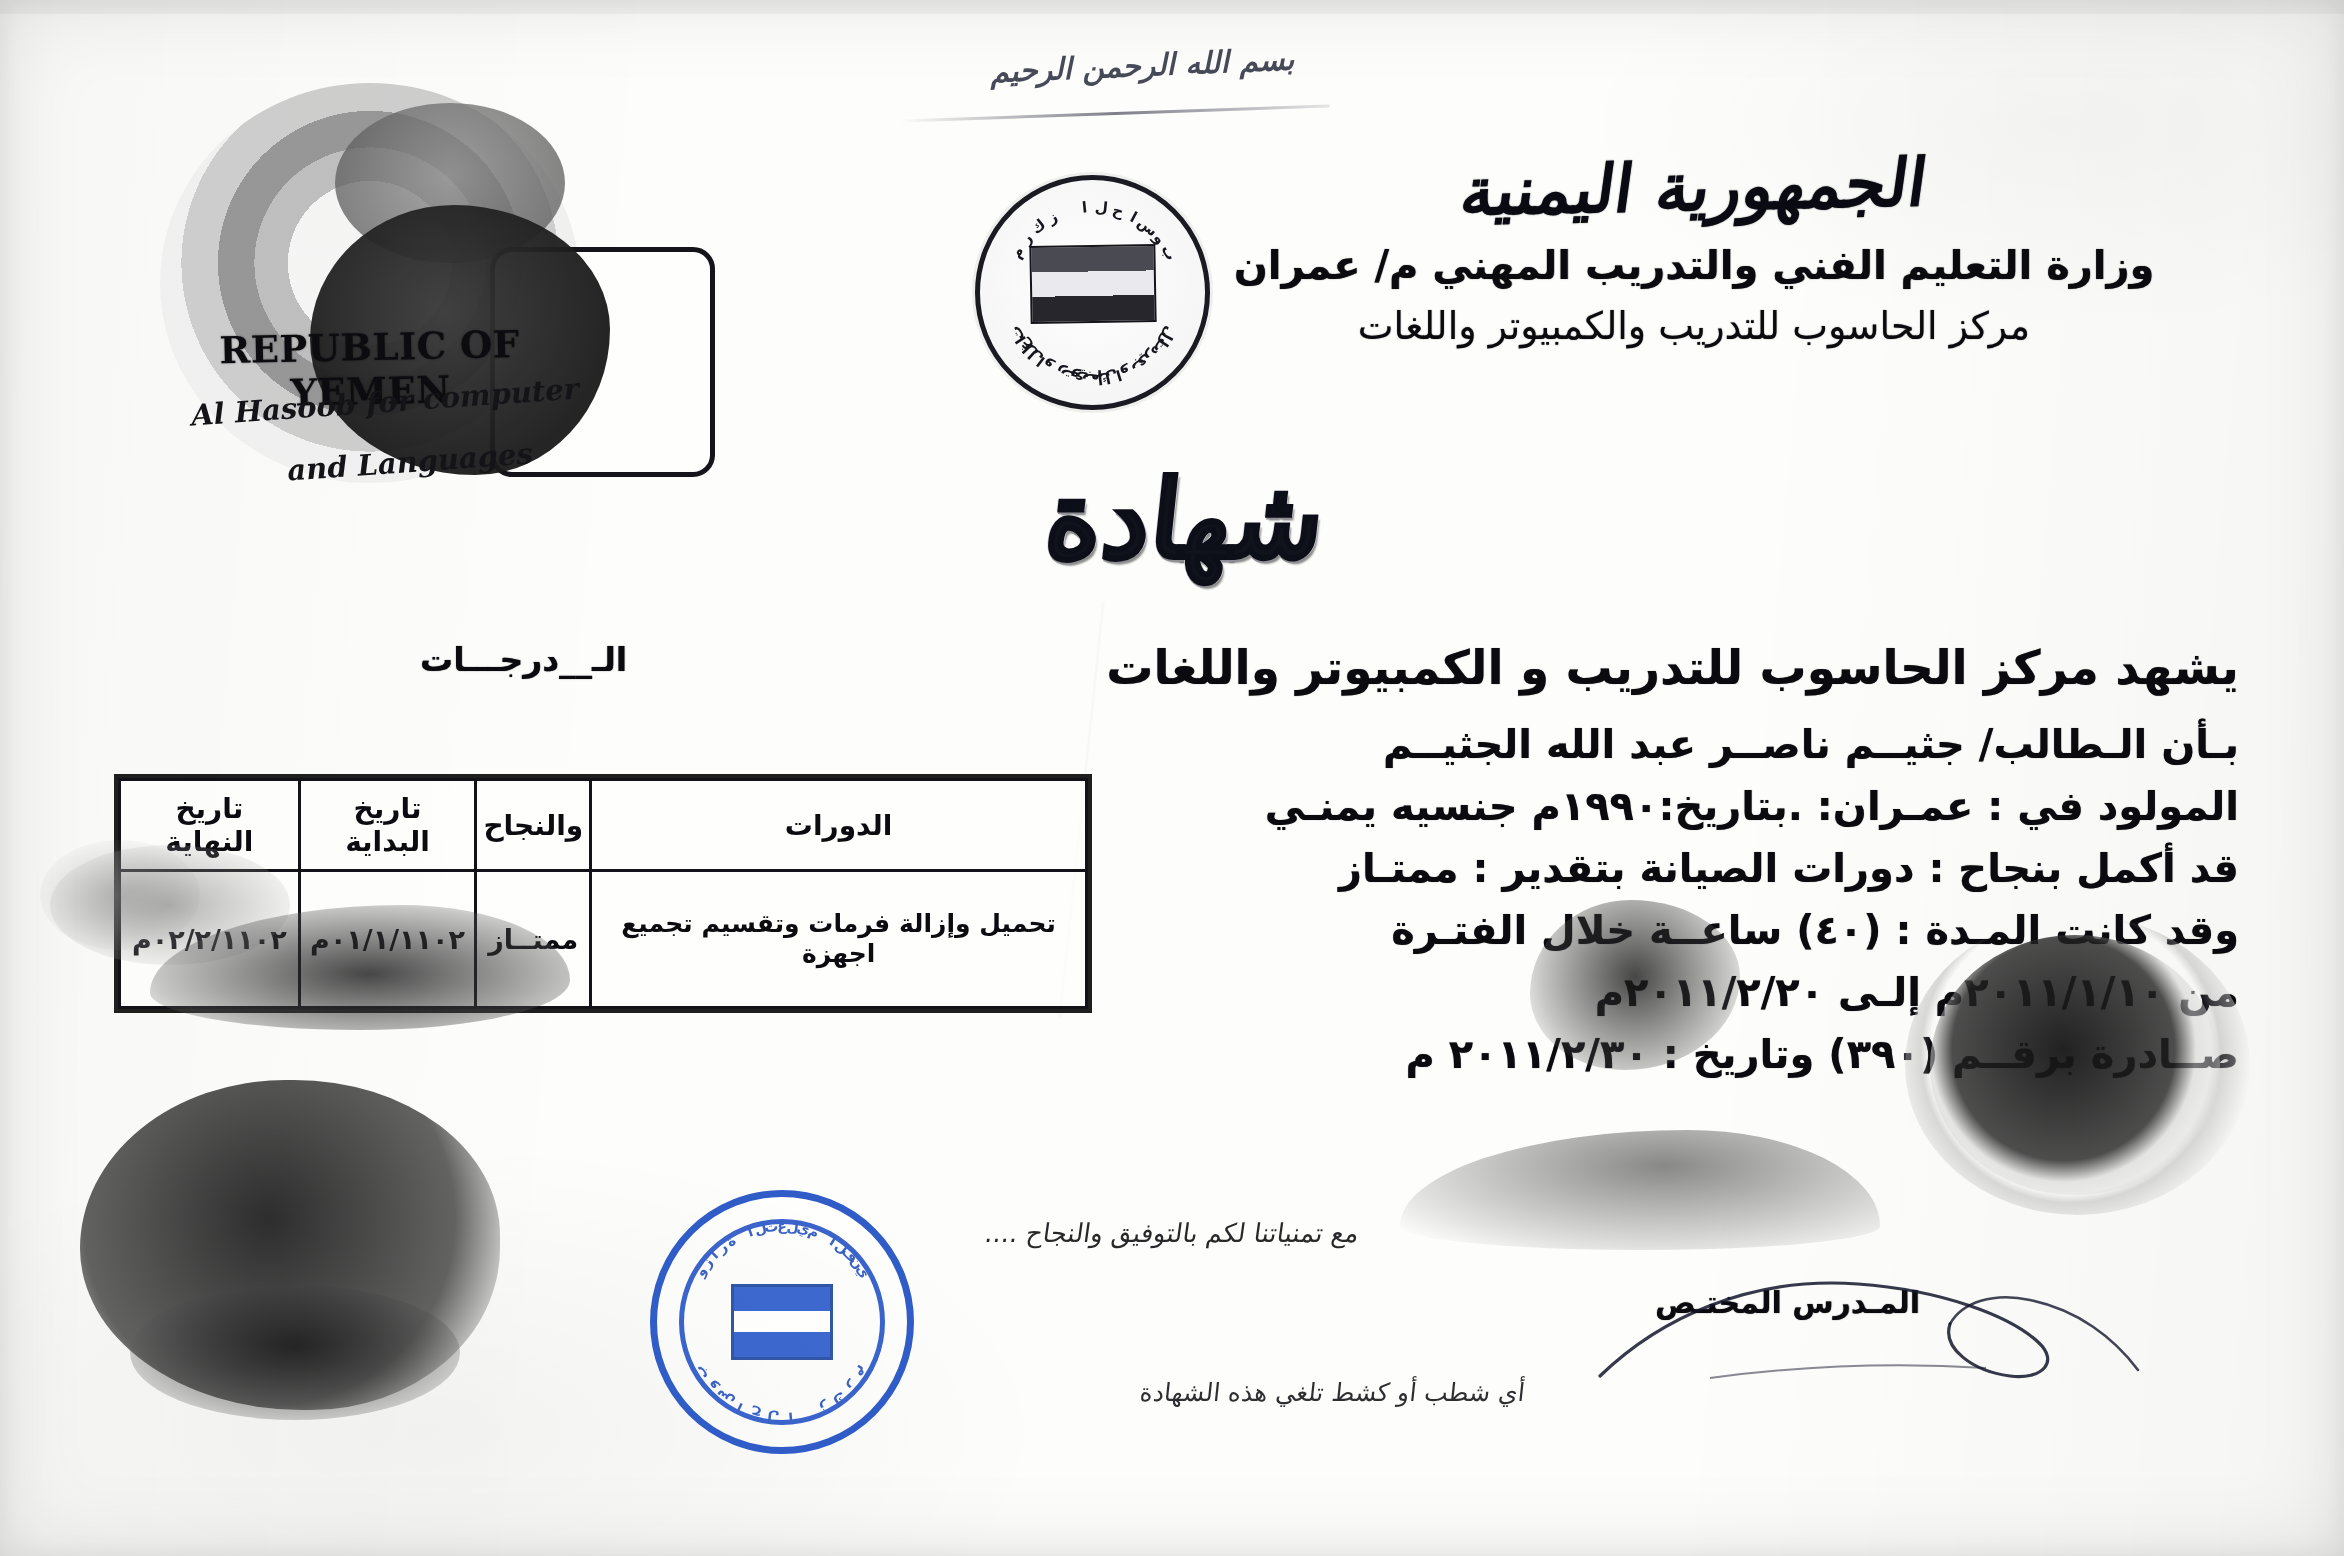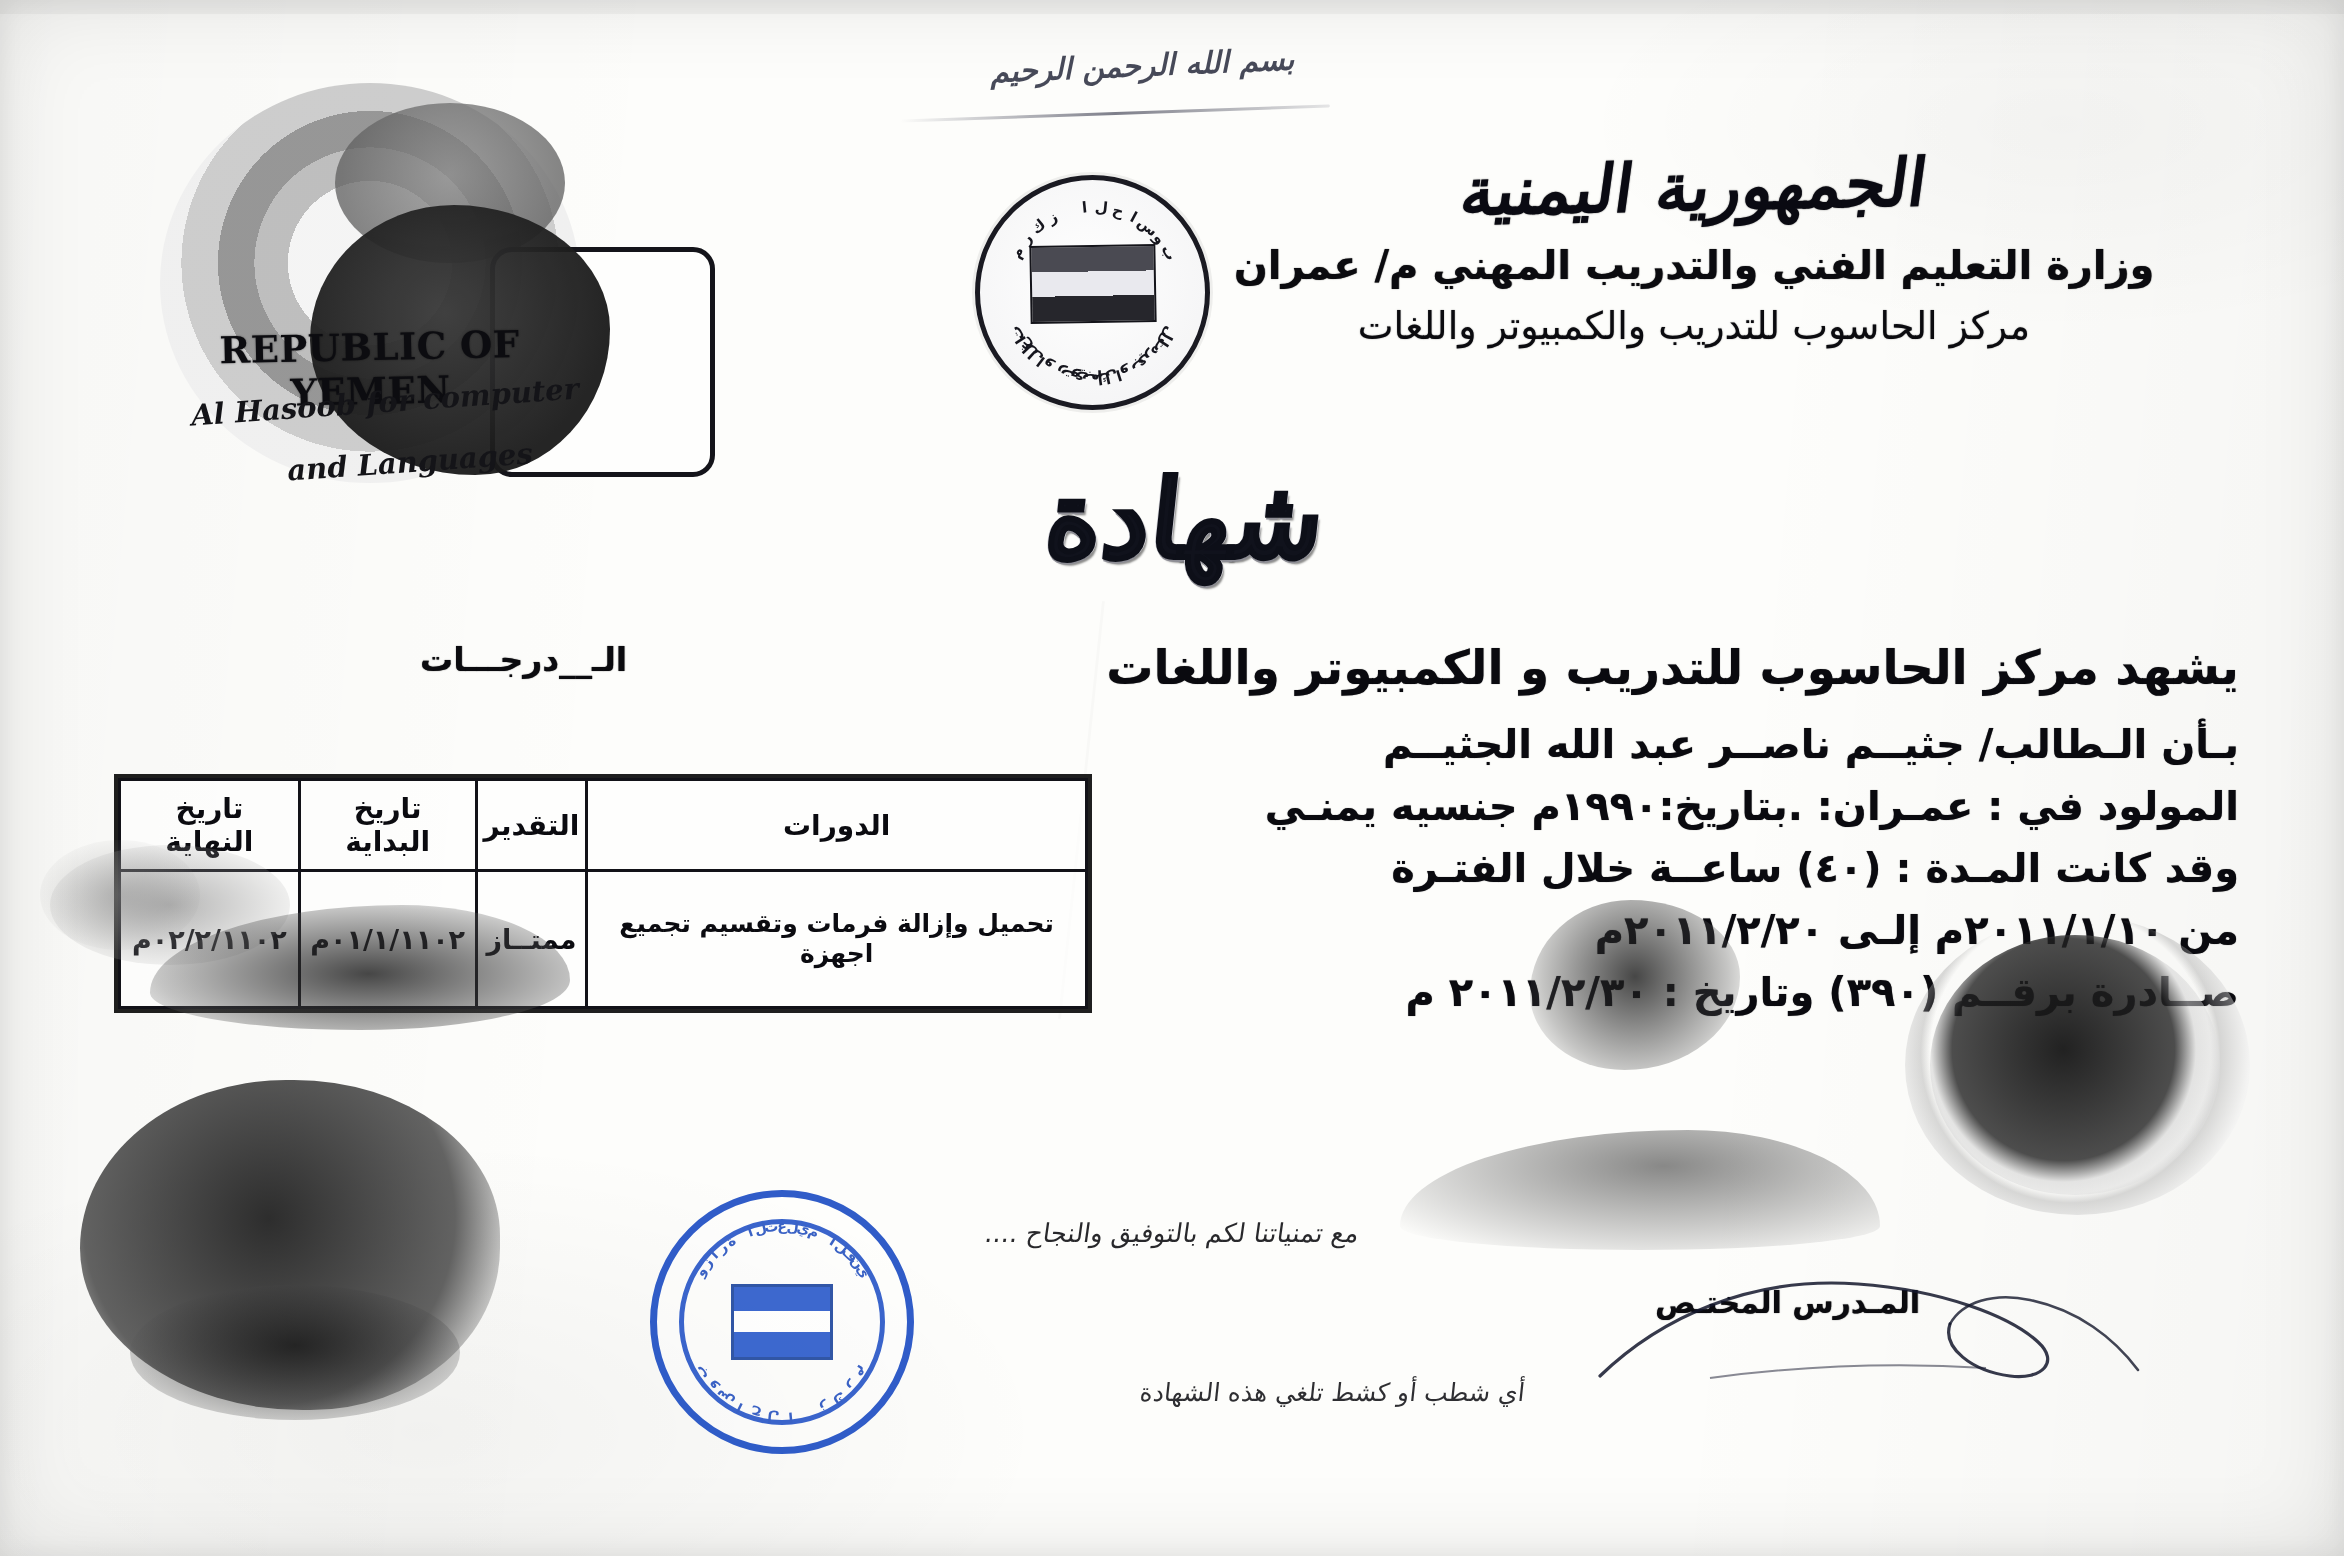--- a/index.html
+++ b/index.html
@@ -394,38 +394,39 @@
     <div id="center-line" class="ar smudge">مركز الحاسوب للتدريب والكمبيوتر واللغات</div>
   </div>
 
   <div id="grades-title" class="ar smudge">الـ__درجـــات</div>
 
   <table id="grades-table">
     <thead>
       <tr>
         <th>تاريخ النهاية</th>
         <th>تاريخ البداية</th>
-        <th>التقدير</th>
+        <th>والنجاح</th>
         <th>الدورات</th>
       </tr>
     </thead>
     <tbody>
       <tr class="body-row">
         <td>٢٠١١/٢/٢٠م</td>
         <td>٢٠١١/١/١٠م</td>
         <td class="grade-cell">ممتــاز</td>
         <td class="course-cell">تحميل وإزالة فرمات وتقسيم تجميع اجهزة</td>
       </tr>
     </tbody>
   </table>
 
   <div id="body-block">
     <div class="body-line" id="body-title">يشهد مركز الحاسوب للتدريب و الكمبيوتر واللغات</div>
     <div class="body-line">بـأن الـطالب/ جثيــم ناصــر عبد الله الجثيــم</div>
     <div class="body-line">المولود في : عمـران: .بتاريخ:١٩٩٠م جنسيه يمنـي</div>
+    <div class="body-line">قد أكمل بنجاح : دورات الصيانة بتقدير : ممتـاز</div>
     <div class="body-line">وقد كانت المـدة : (٤٠) ساعــة خلال الفتـرة</div>
     <div class="body-line">من ٢٠١١/١/١٠م إلـى ٢٠١١/٢/٢٠م</div>
     <div class="body-line">صــادرة برقــم (٣٩٠) وتاريخ : ٢٠١١/٢/٣٠ م</div>
   </div>
 
   <div class="smudge-blob" id="blob-tl-corner"></div>
   <div class="smudge-blob" id="blob-table-left"></div>
   <div class="smudge-blob" id="blob-table-mid"></div>
   <div class="smudge-blob" id="blob-left-low"></div>
   <div class="smudge-blob" id="blob-left-low2"></div>

